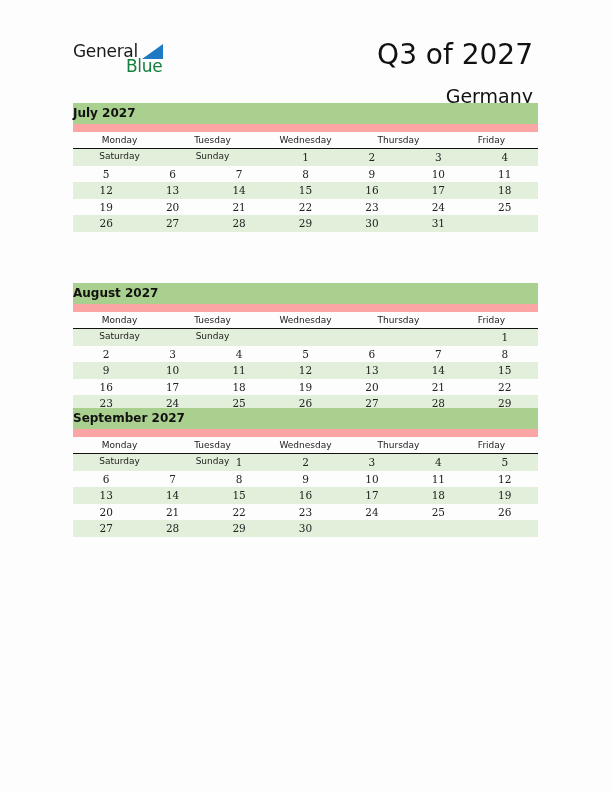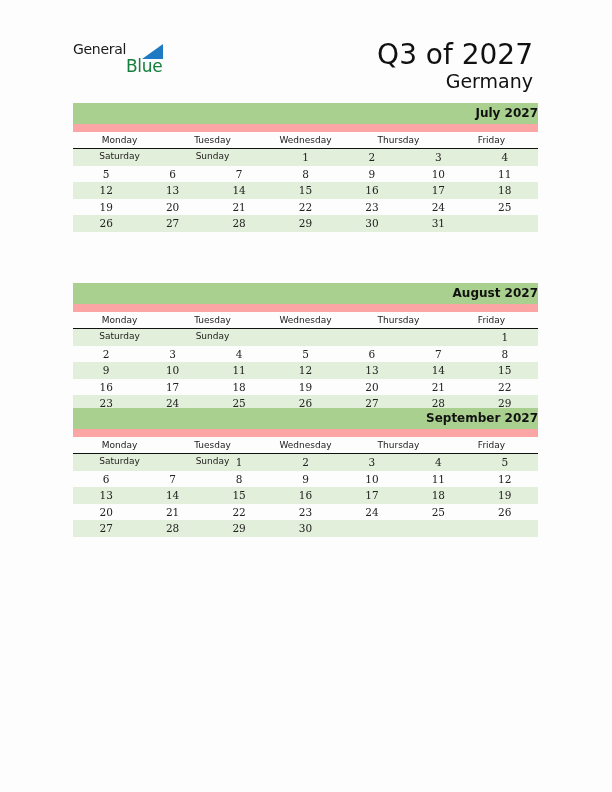--- a/index.html
+++ b/index.html
@@ -1,24 +1,24 @@
 <!DOCTYPE html>
 <html><head>
 <meta charset="utf-8">
 <style>
   html, body { margin:0; padding:0; }
   body { width:612px; height:792px; background:#fdfdfd; position:relative; font-family:"DejaVu Sans", sans-serif; color:#111; overflow:hidden; }
   .logo { position:absolute; left:73px; top:41px; width:95px; height:36px; }
-  .logo .g { position:absolute; left:0; top:0; font-family:"DejaVu Sans", sans-serif; font-size:14px; color:#1a1a1a; letter-spacing:-0.3px; }
+  .logo .g { position:absolute; left:0; top:0; font-family:"DejaVu Sans", sans-serif; font-size:17px; color:#1a1a1a; letter-spacing:-0.3px; }
   .logo .b { position:absolute; left:53px; top:15px; font-size:17px; color:#15803d; letter-spacing:-0.3px; }
   .logo .tri { position:absolute; left:69px; top:3px; width:0; height:0; border-left:21px solid transparent; border-bottom:15px solid #1f7ac4; }
   .title { position:absolute; right:79px; top:38px; font-size:28px; color:#111; text-align:right; }
-  .country { position:absolute; right:79px; top:70px; font-size:19px; color:#111; text-align:left;margin-left:17px; }
+  .country { position:absolute; right:79px; top:85px; font-size:19px; color:#111; text-align:left;margin-left:17px; }
   .month { position:absolute; left:73px; width:465px; }
-  .mhead { height:21px; background:#a9d08e; text-align:right; font-weight:bold; font-size:12px; line-height:21px; color:#111; }
+  .mhead { height:21px; background:#a9d08e; text-align:left; font-weight:bold; font-size:12px; line-height:21px; color:#111; }
   .dhead { display:grid; grid-template-columns:repeat(5,1fr); border-top:8px solid #fca5a5; border-bottom:1.5px solid #111; height:16px; }
   .dhead span { font-size:9px; text-align:center; line-height:16px; color:#222; }
   .row { display:grid; grid-template-columns:repeat(7,1fr); height:16.5px; }
   .row.alt { background:#e2efda; }
   .row span { font-family:"DejaVu Serif", serif; font-size:10.5px; text-align:center; line-height:16.5px; color:#222; }
 </style>
 </head>
 <body>
 
 <div class="logo">

